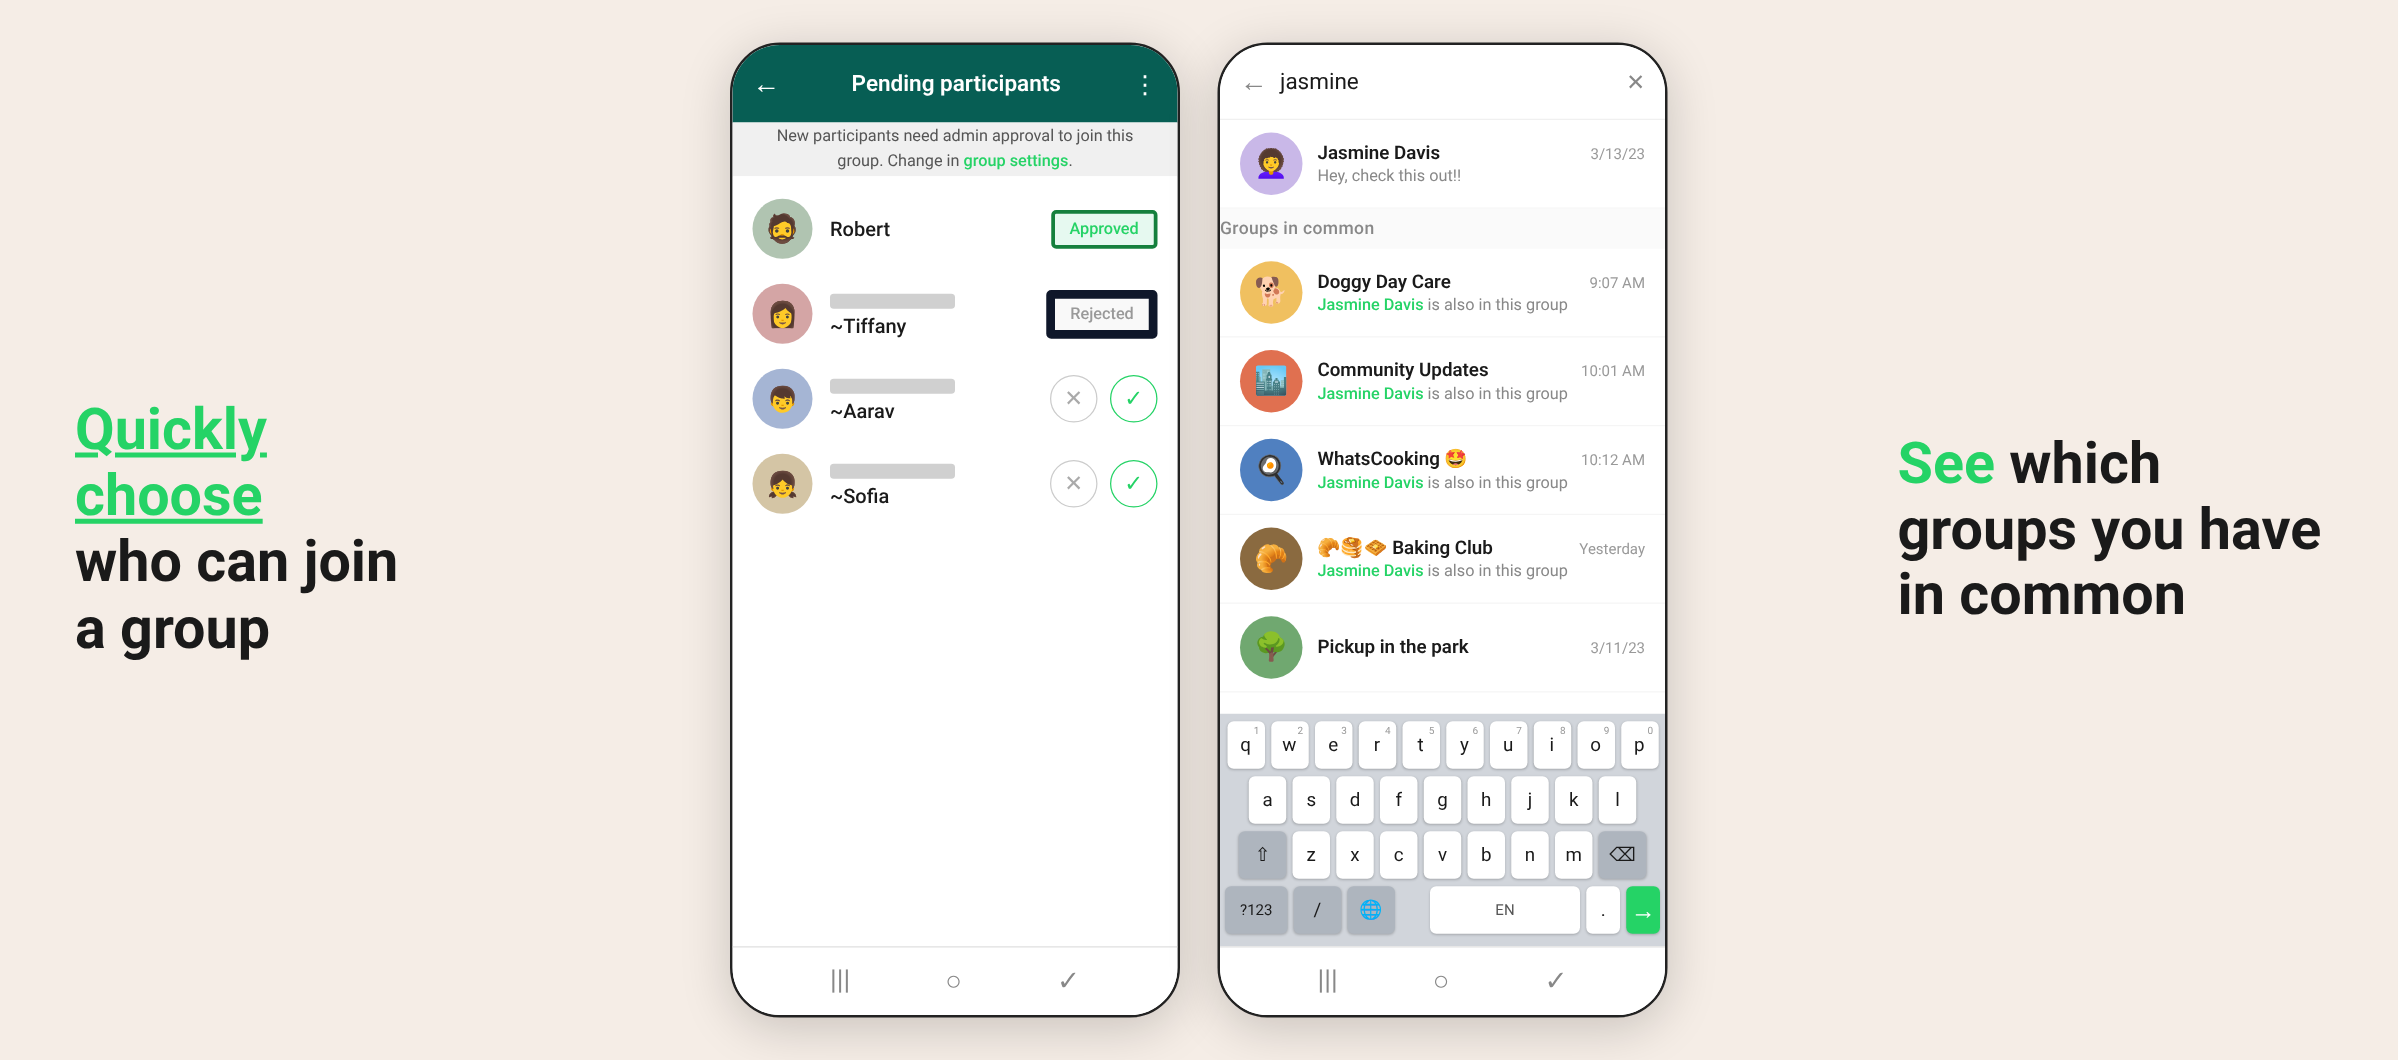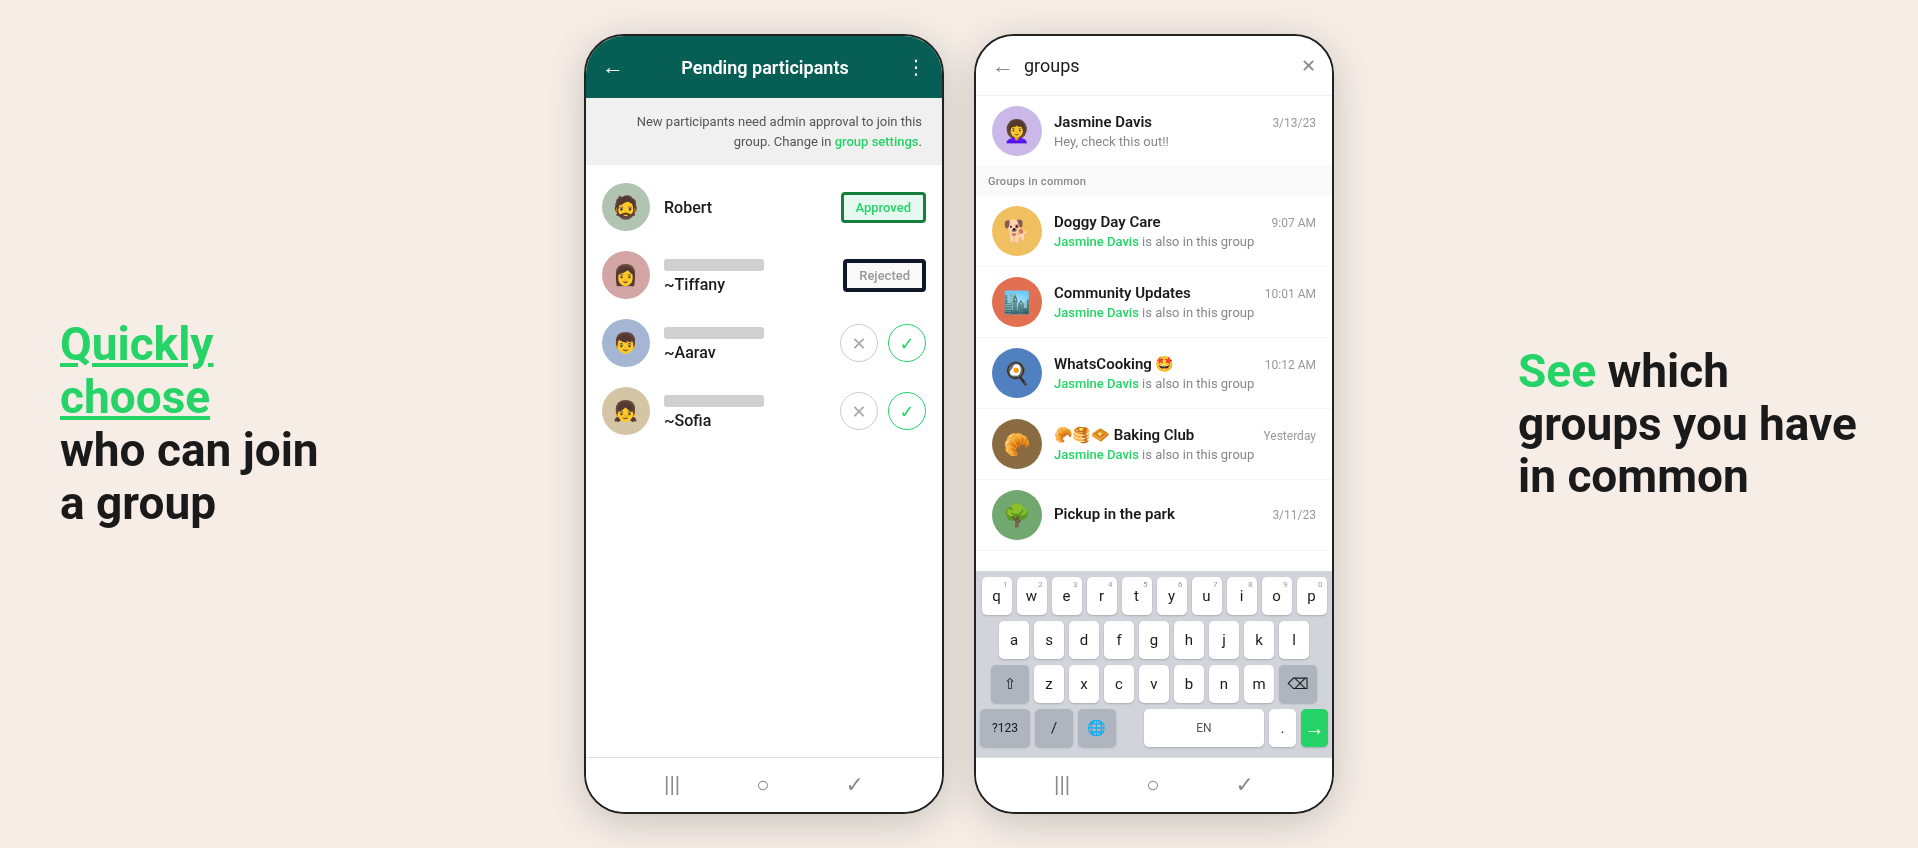--- a/index.html
+++ b/index.html
@@ -90,24 +90,24 @@
       flex: 1;
       text-align: center;
     }
     .phone1-header .more-icon {
       color: #fff;
       font-size: 20px;
     }
 
     .phone1-notice {
       background: #f0f0f0;
-      padding: 14px 20px;
+      padding: 2px 20px;
       font-size: 13px;
       color: #555;
-      text-align: right;
+      text-align: center;
       line-height: 1.5;
     }
     .phone1-notice .link {
       color: #25d366;
       font-weight: 500;
     }
 
     .participant-list {
       flex: 1;
       background: #fff;
@@ -157,21 +157,21 @@
       font-weight: 500;
     }
     .status-approved {
       background: #e6f9f0;
       color: #25d366;
       border: 3px solid #15803d;
     }
     .status-rejected {
       background: #f9f9f9;
       color: #999;
-      border: 4px solid #0f172a;
+      border: 7px solid #0f172a;
       margin-left: 44px;
     }
 
     .action-buttons {
       display: flex;
       gap: 10px;
     }
     .action-btn {
       width: 38px;
       height: 38px;
@@ -283,22 +283,22 @@
       white-space: nowrap;
       overflow: hidden;
       text-overflow: ellipsis;
     }
     .chat-message .sender {
       color: #25d366;
       font-weight: 500;
     }
 
     .groups-in-common-header {
-      padding: 8px 12px;
-      font-size: 11px;
+      padding: 8px 0;
+      font-size: 14px;
       color: #888;
       background: #fafafa;
       font-weight: 500;
       letter-spacing: 0.3px;
     }
 
     
     .keyboard {
       background: #d1d5db;
       padding: 6px 4px;
@@ -469,21 +469,21 @@
         <span class="bottom-icon">○</span>
         <span class="bottom-icon">✓</span>
       </div>
     </div>
 
     <div class="phone">
 
       <div class="phone2-header">
         <span style="font-size:22px;color:#888;cursor:pointer;">←</span>
         <div class="search-input-container">
-          <span class="search-input-text">groups</span>
+          <span class="search-input-text">jasmine</span>
         </div>
         <span style="font-size:18px;color:#888;cursor:pointer;">✕</span>
       </div>
 
       <div class="chat-list">
 
         <div class="chat-item">
           <div class="chat-avatar jasmine">👩‍🦱</div>
           <div class="chat-content">
             <div class="chat-header-row">

